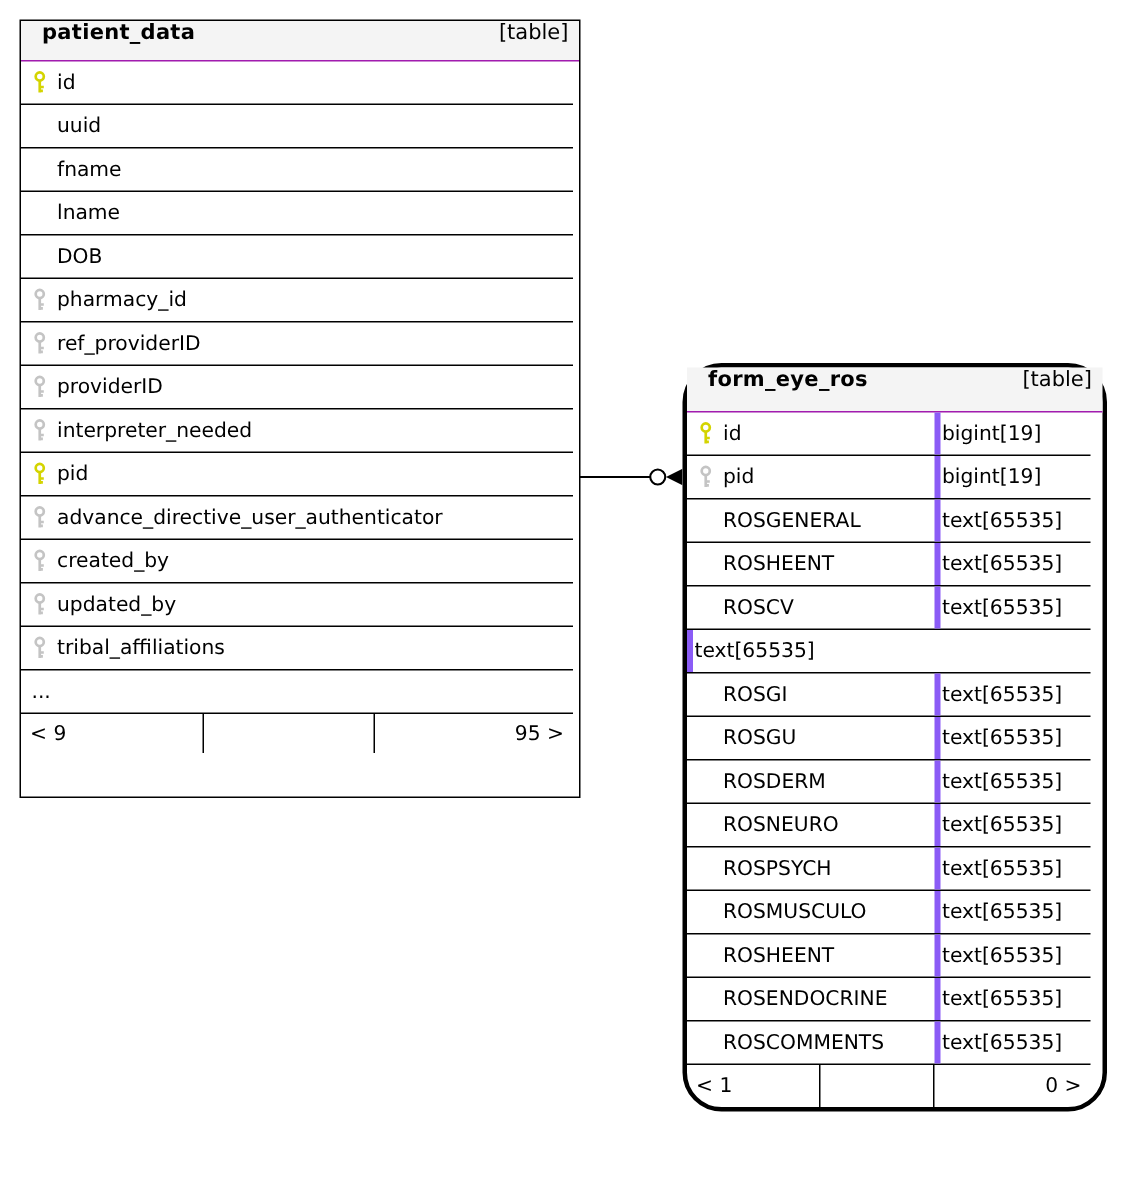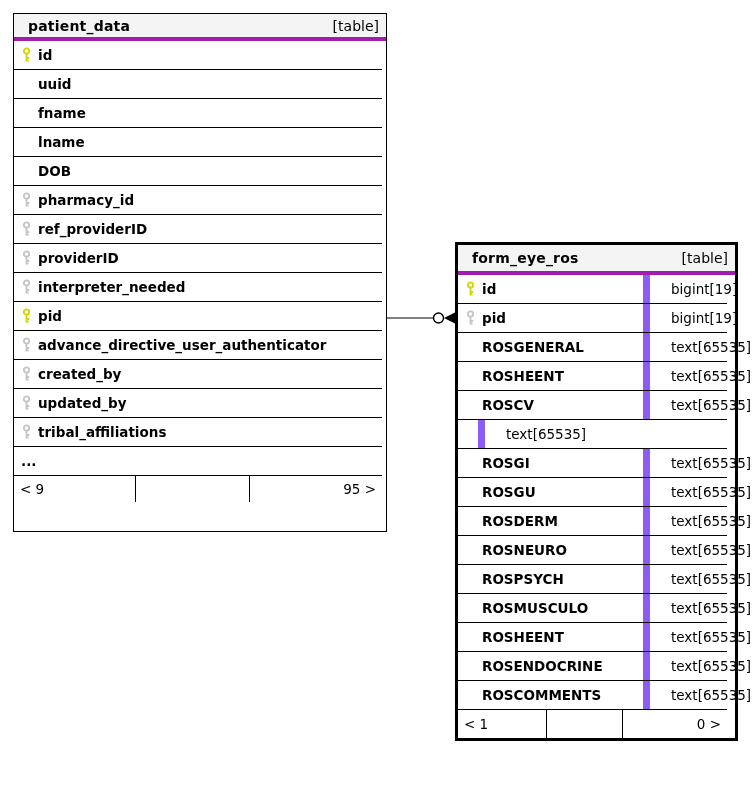--- a/index.html
+++ b/index.html
@@ -7,46 +7,46 @@
     width:755px; height:802px; position:relative; overflow:hidden;
     font-family:"DejaVu Sans","Liberation Sans",sans-serif; color:#000;
   }
   .diagram { position:absolute; inset:0; }
 
   .tbl {
     position:absolute; background:#fff; border:1px solid #000;
     box-sizing:border-box;
   }
   #tbl-patient_data { left:13px; top:13px;  width:374px; height:519px; }
-  #tbl-form_eye_ros { left:455px; top:242px; width:283px; height:499px; border-width:3px; }
+  #tbl-form_eye_ros { left:455px; top:242px; width:283px; height:499px; border-width:3px;border-radius:26px; }
 
   .tbl-header {
-    display:flex; justify-content:space-between; align-items:center;
-    background:#f4f4f4; border-bottom:4px solid #a21caf;
+    display:flex; justify-content:space-between; align-items:flex-start;
+    background:#f4f4f4; border-bottom:1px solid #a21caf;
     padding:0 7px 0 14px; font-size:14px; box-sizing:border-box;
   }
   #tbl-patient_data .tbl-header { height:27px; }
   #tbl-form_eye_ros .tbl-header { height:30px; }
   .tbl-title { font-weight:bold; letter-spacing:0.2px; }
   .tbl-tag   { font-weight:normal;padding-left:48px; }
 
   #tbl-patient_data .rows { margin-right:4px; }
   #tbl-form_eye_ros .rows { margin-right:8px; }
 
   .trow {
     height:28px; border-bottom:1px solid #000;
     display:flex; align-items:center; font-size:13.5px;
   }
-  .trow .name { display:flex; align-items:center; padding-left:7px; flex:1; height:100%;font-weight:bold; }
+  .trow .name { display:flex; align-items:center; padding-left:7px; flex:1; height:100%; }
   .keyspace { width:17px; display:inline-flex; align-items:center; flex:0 0 17px; }
   .trow.two { display:grid; grid-template-columns:165px 1fr; padding:0; }
   .trow.two .name { padding-left:7px; }
   .trow.two .type {
-    border-left:7px solid #8b5cf6; display:flex; align-items:center;
-    padding-left:21px; height:100%;margin-left:20px;
+    border-left:4px solid #8b5cf6; display:flex; align-items:center;
+    padding-left:1px; height:100%;
   }
   .ellipsis .name { padding-left:7px; }
 
   .tbl-footer { display:grid; font-size:13.5px; }
   #tbl-patient_data .tbl-footer { grid-template-columns:122px 114px 1fr; height:26px; margin-right:4px; }
   #tbl-form_eye_ros .tbl-footer { grid-template-columns:89px 76px 1fr; height:28px; margin-right:8px; }
   .fcell { display:flex; align-items:center; }
   .fcell.f-left  { padding-left:6px; border-right:1px solid #000; }
   .fcell.f-mid   { border-right:1px solid #000; }
   .fcell.f-right { padding-right:6px; justify-content:flex-end; }

